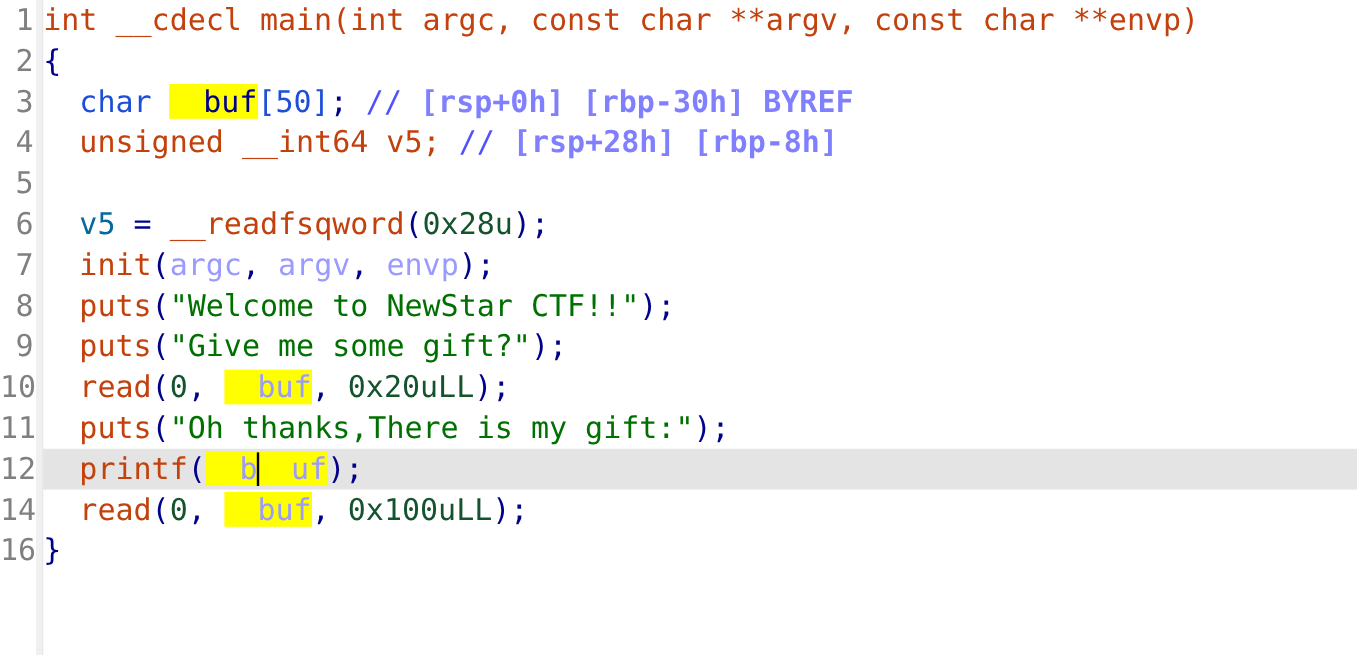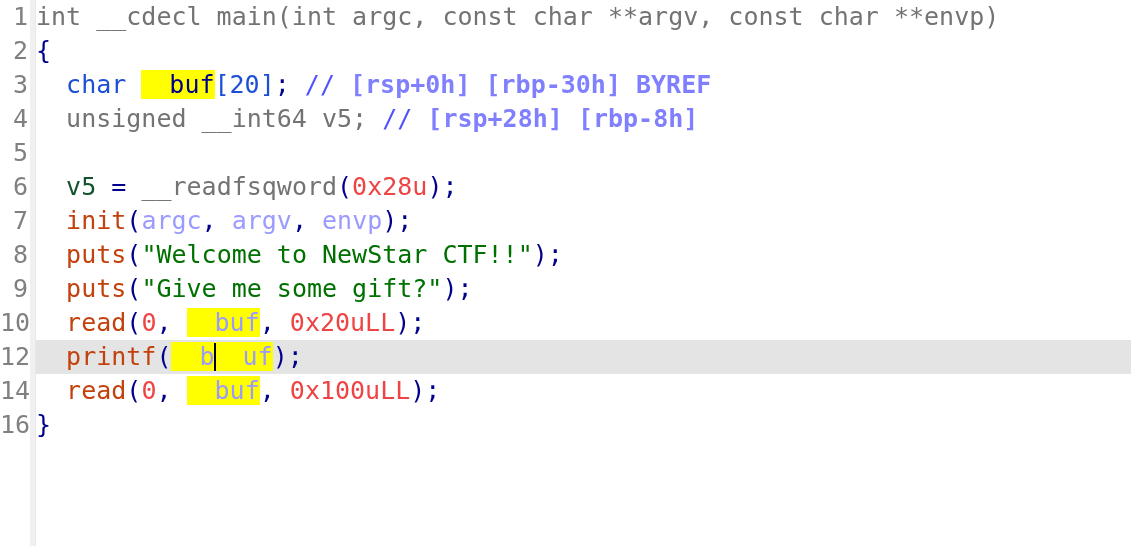--- a/index.html
+++ b/index.html
@@ -64,30 +64,30 @@
     line-height: 34px;
     z-index: 2;
     white-space: pre;
   }
 
   .code-line.current .line-body {
     background: #e4e4e4;
   }
 
   
-  .tok-keyword  { color: #737373; }   
+  .tok-keyword  { color: #c2410c; }   
   .tok-default  { color: #00008b; }   
   .tok-gray     { color: #1d4ed8; }   
   .tok-func     { color: #c2410c; }   
   .tok-string   { color: #007000; }   
   .tok-comment  { color: #5050ff; }   
   .tok-cmtlight { color: #8080ff; font-weight: bold; }   
-  .tok-var      { color: #14532d; text-align: right; }   
+  .tok-var      { color: #0369a1; text-align: right; }   
   .tok-arg      { color: #9a9aff; }   
-  .tok-number   { color: #ef4444; }   
+  .tok-number   { color: #14532d; }   
 
   .hl {
     background: #ffff00;
     padding-left: 28px;
   }
   .hl.tok-arg, .hl.tok-var { color: #9a9aff; }
   .hl.tok-keyword { color: #00008b; }
 
   .text-cursor {
     display: inline-block;
@@ -107,25 +107,26 @@
   }
 </style>
 </head>
 <body>
 
 <div id="pseudocode-view">
   <div id="gutter-separator"></div>
   <div id="code-lines">
       <div class="code-line"><div class="line-number">1</div><div class="line-body"><span class="tok-keyword">int __cdecl main(int argc, const char **argv, const char **envp)</span></div></div>
       <div class="code-line"><div class="line-number">2</div><div class="line-body"><span class="tok-default">{</span></div></div>
-      <div class="code-line"><div class="line-number">3</div><div class="line-body"><span class="tok-gray">  char </span><span class="tok-keyword hl">buf</span><span class="tok-gray">[20]</span><span class="tok-default">;</span><span class="tok-default"> </span><span class="tok-comment">//</span><span class="tok-cmtlight"> [rsp+0h] [rbp-30h] BYREF</span></div></div>
+      <div class="code-line"><div class="line-number">3</div><div class="line-body"><span class="tok-gray">  char </span><span class="tok-keyword hl">buf</span><span class="tok-gray">[50]</span><span class="tok-default">;</span><span class="tok-default"> </span><span class="tok-comment">//</span><span class="tok-cmtlight"> [rsp+0h] [rbp-30h] BYREF</span></div></div>
       <div class="code-line"><div class="line-number">4</div><div class="line-body"><span class="tok-keyword">  unsigned __int64 v5;</span><span class="tok-default"> </span><span class="tok-comment">//</span><span class="tok-cmtlight"> [rsp+28h] [rbp-8h]</span></div></div>
       <div class="code-line"><div class="line-number">5</div><div class="line-body"></div></div>
       <div class="code-line"><div class="line-number">6</div><div class="line-body"><span class="tok-default">  </span><span class="tok-var">v5</span><span class="tok-default"> = </span><span class="tok-keyword">__readfsqword</span><span class="tok-default">(</span><span class="tok-number">0x28u</span><span class="tok-default">);</span></div></div>
       <div class="code-line"><div class="line-number">7</div><div class="line-body"><span class="tok-default">  </span><span class="tok-func">init</span><span class="tok-default">(</span><span class="tok-arg">argc</span><span class="tok-default">, </span><span class="tok-arg">argv</span><span class="tok-default">, </span><span class="tok-arg">envp</span><span class="tok-default">);</span></div></div>
       <div class="code-line"><div class="line-number">8</div><div class="line-body"><span class="tok-default">  </span><span class="tok-func">puts</span><span class="tok-default">(</span><span class="tok-string">"Welcome to NewStar CTF!!"</span><span class="tok-default">);</span></div></div>
       <div class="code-line"><div class="line-number">9</div><div class="line-body"><span class="tok-default">  </span><span class="tok-func">puts</span><span class="tok-default">(</span><span class="tok-string">"Give me some gift?"</span><span class="tok-default">);</span></div></div>
       <div class="code-line"><div class="line-number">10</div><div class="line-body"><span class="tok-default">  </span><span class="tok-func">read</span><span class="tok-default">(</span><span class="tok-number">0</span><span class="tok-default">, </span><span class="tok-arg hl">buf</span><span class="tok-default">, </span><span class="tok-number">0x20uLL</span><span class="tok-default">);</span></div></div>
+      <div class="code-line"><div class="line-number">11</div><div class="line-body"><span class="tok-default">  </span><span class="tok-func">puts</span><span class="tok-default">(</span><span class="tok-string">"Oh thanks,There is my gift:"</span><span class="tok-default">);</span></div></div>
       <div class="code-line current"><div class="line-number">12</div><div class="line-body"><span class="tok-default">  </span><span class="tok-func">printf</span><span class="tok-default">(</span><span class="tok-arg hl">b</span><span class="text-cursor"></span><span class="tok-arg hl">uf</span><span class="tok-default">);</span></div></div>
       <div class="code-line"><div class="line-number">14</div><div class="line-body"><span class="tok-default">  </span><span class="tok-func">read</span><span class="tok-default">(</span><span class="tok-number">0</span><span class="tok-default">, </span><span class="tok-arg hl">buf</span><span class="tok-default">, </span><span class="tok-number">0x100uLL</span><span class="tok-default">);</span></div></div>
       <div class="code-line"><div class="line-number">16</div><div class="line-body"><span class="tok-default">}</span></div></div>
     </div>
 </div>
 
 </body></html>

